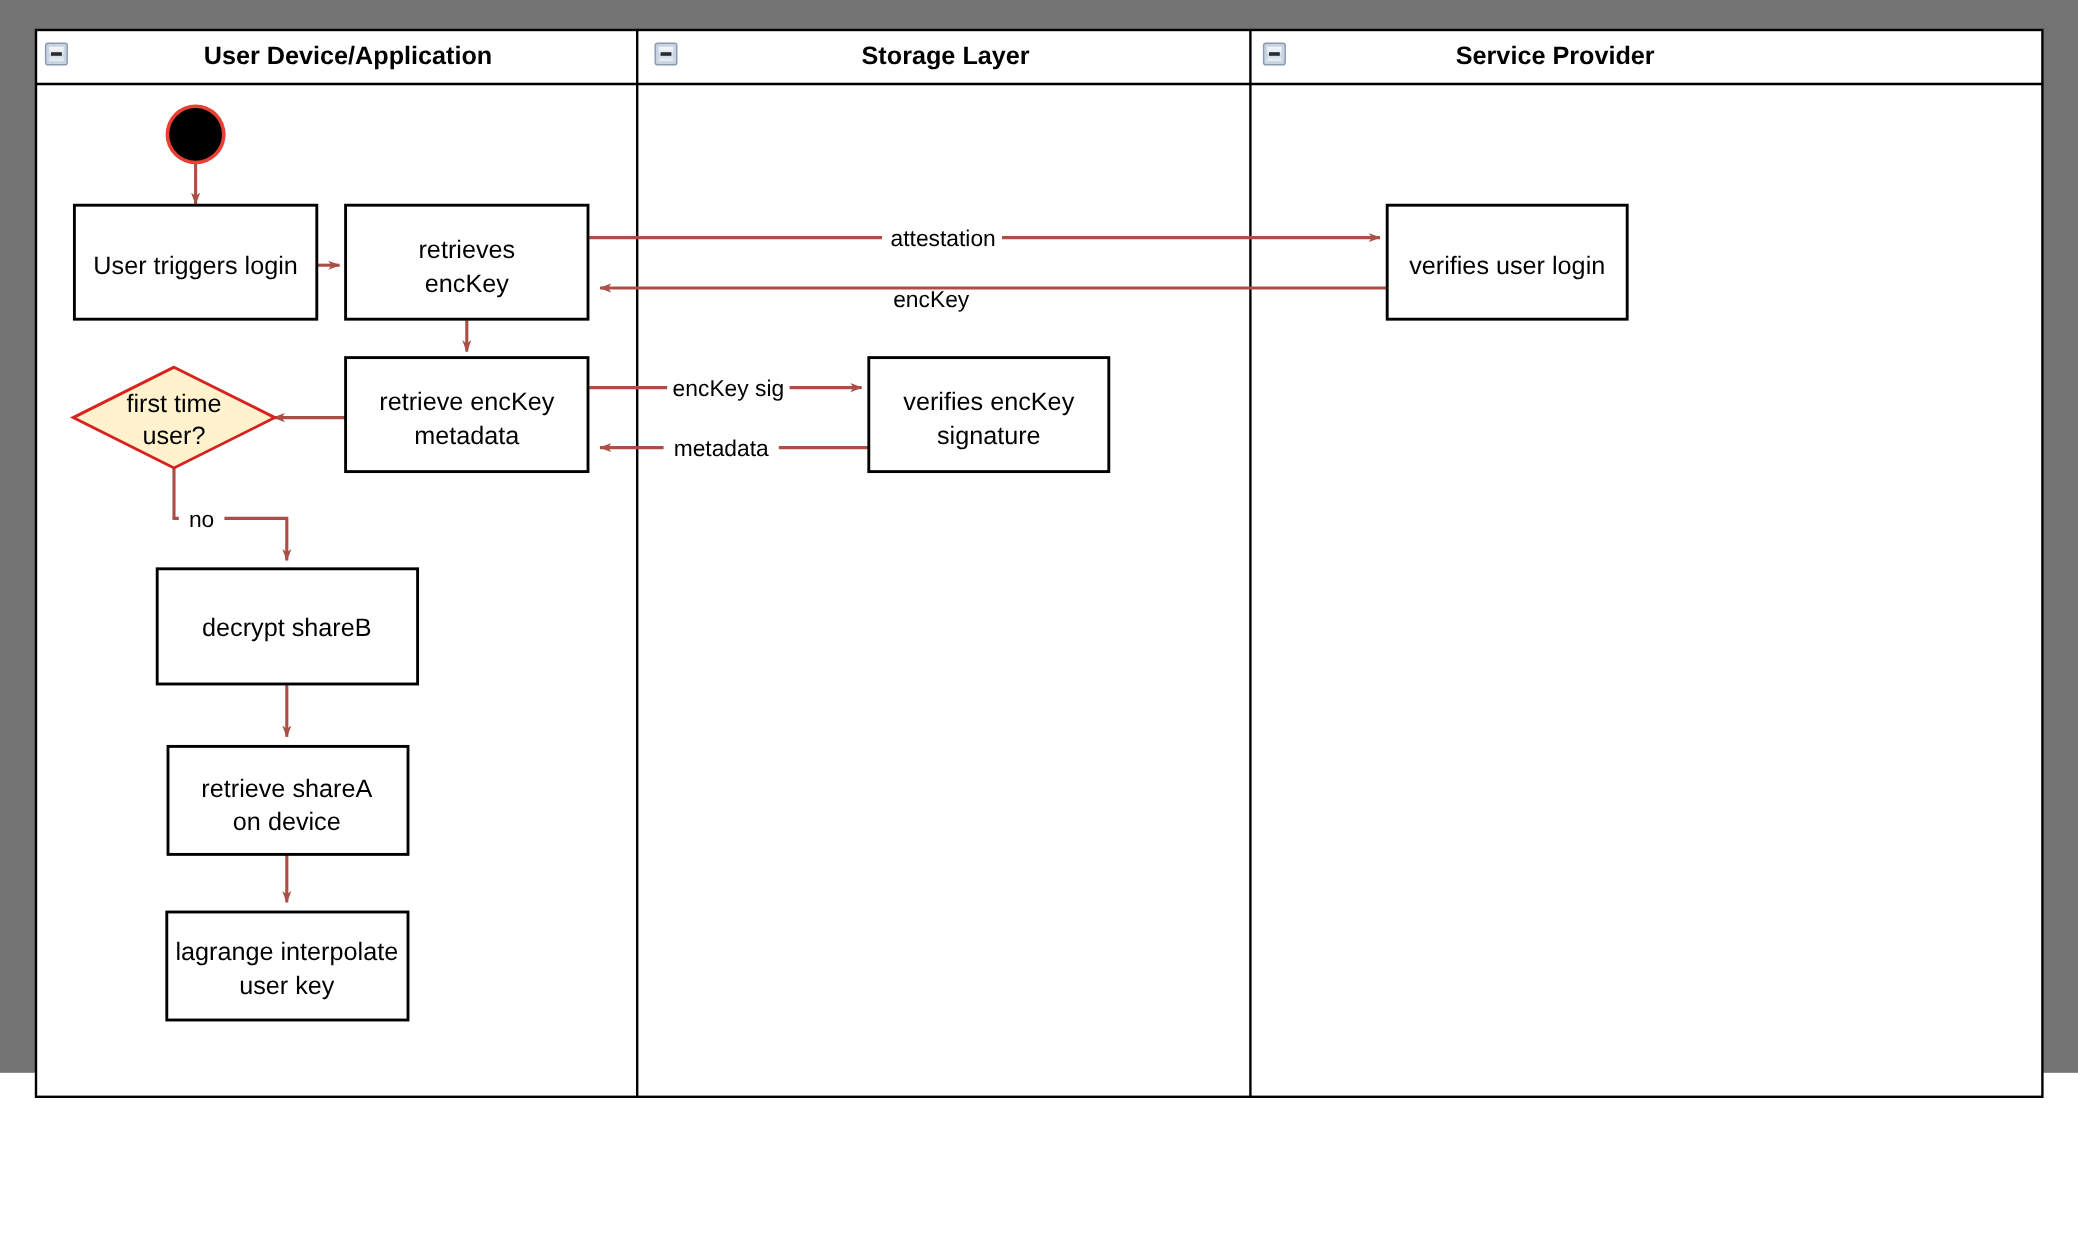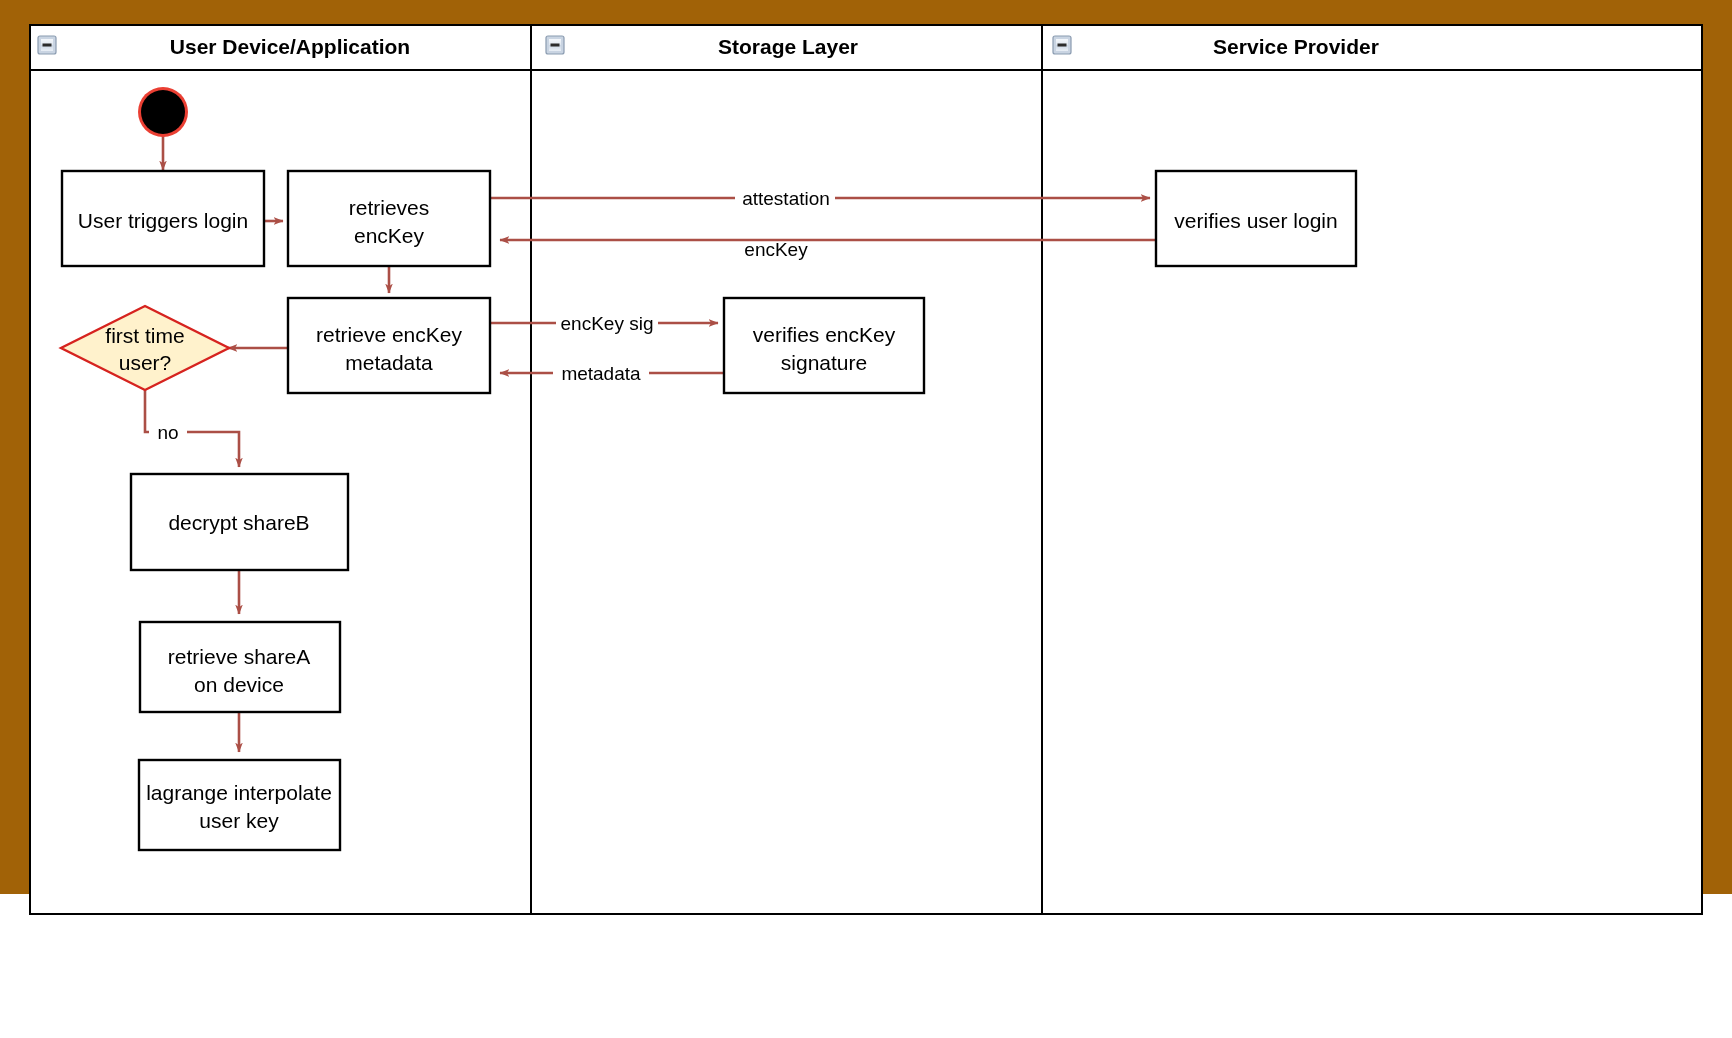--- a/index.html
+++ b/index.html
@@ -10,21 +10,21 @@
   body {
     width: 1732px;
     height: 1038px;
     font-family: "Liberation Sans", sans-serif;
     overflow: hidden;
   }
   #canvas {
     position: relative;
     width: 1732px;
     height: 894px;
-    background: #a16207;
+    background: #737373;
   }
   svg#diagram {
     position: absolute;
     left: 0;
     top: 0;
     width: 1732px;
     height: 1038px;
   }
   .lane-border {
     fill: #ffffff;

